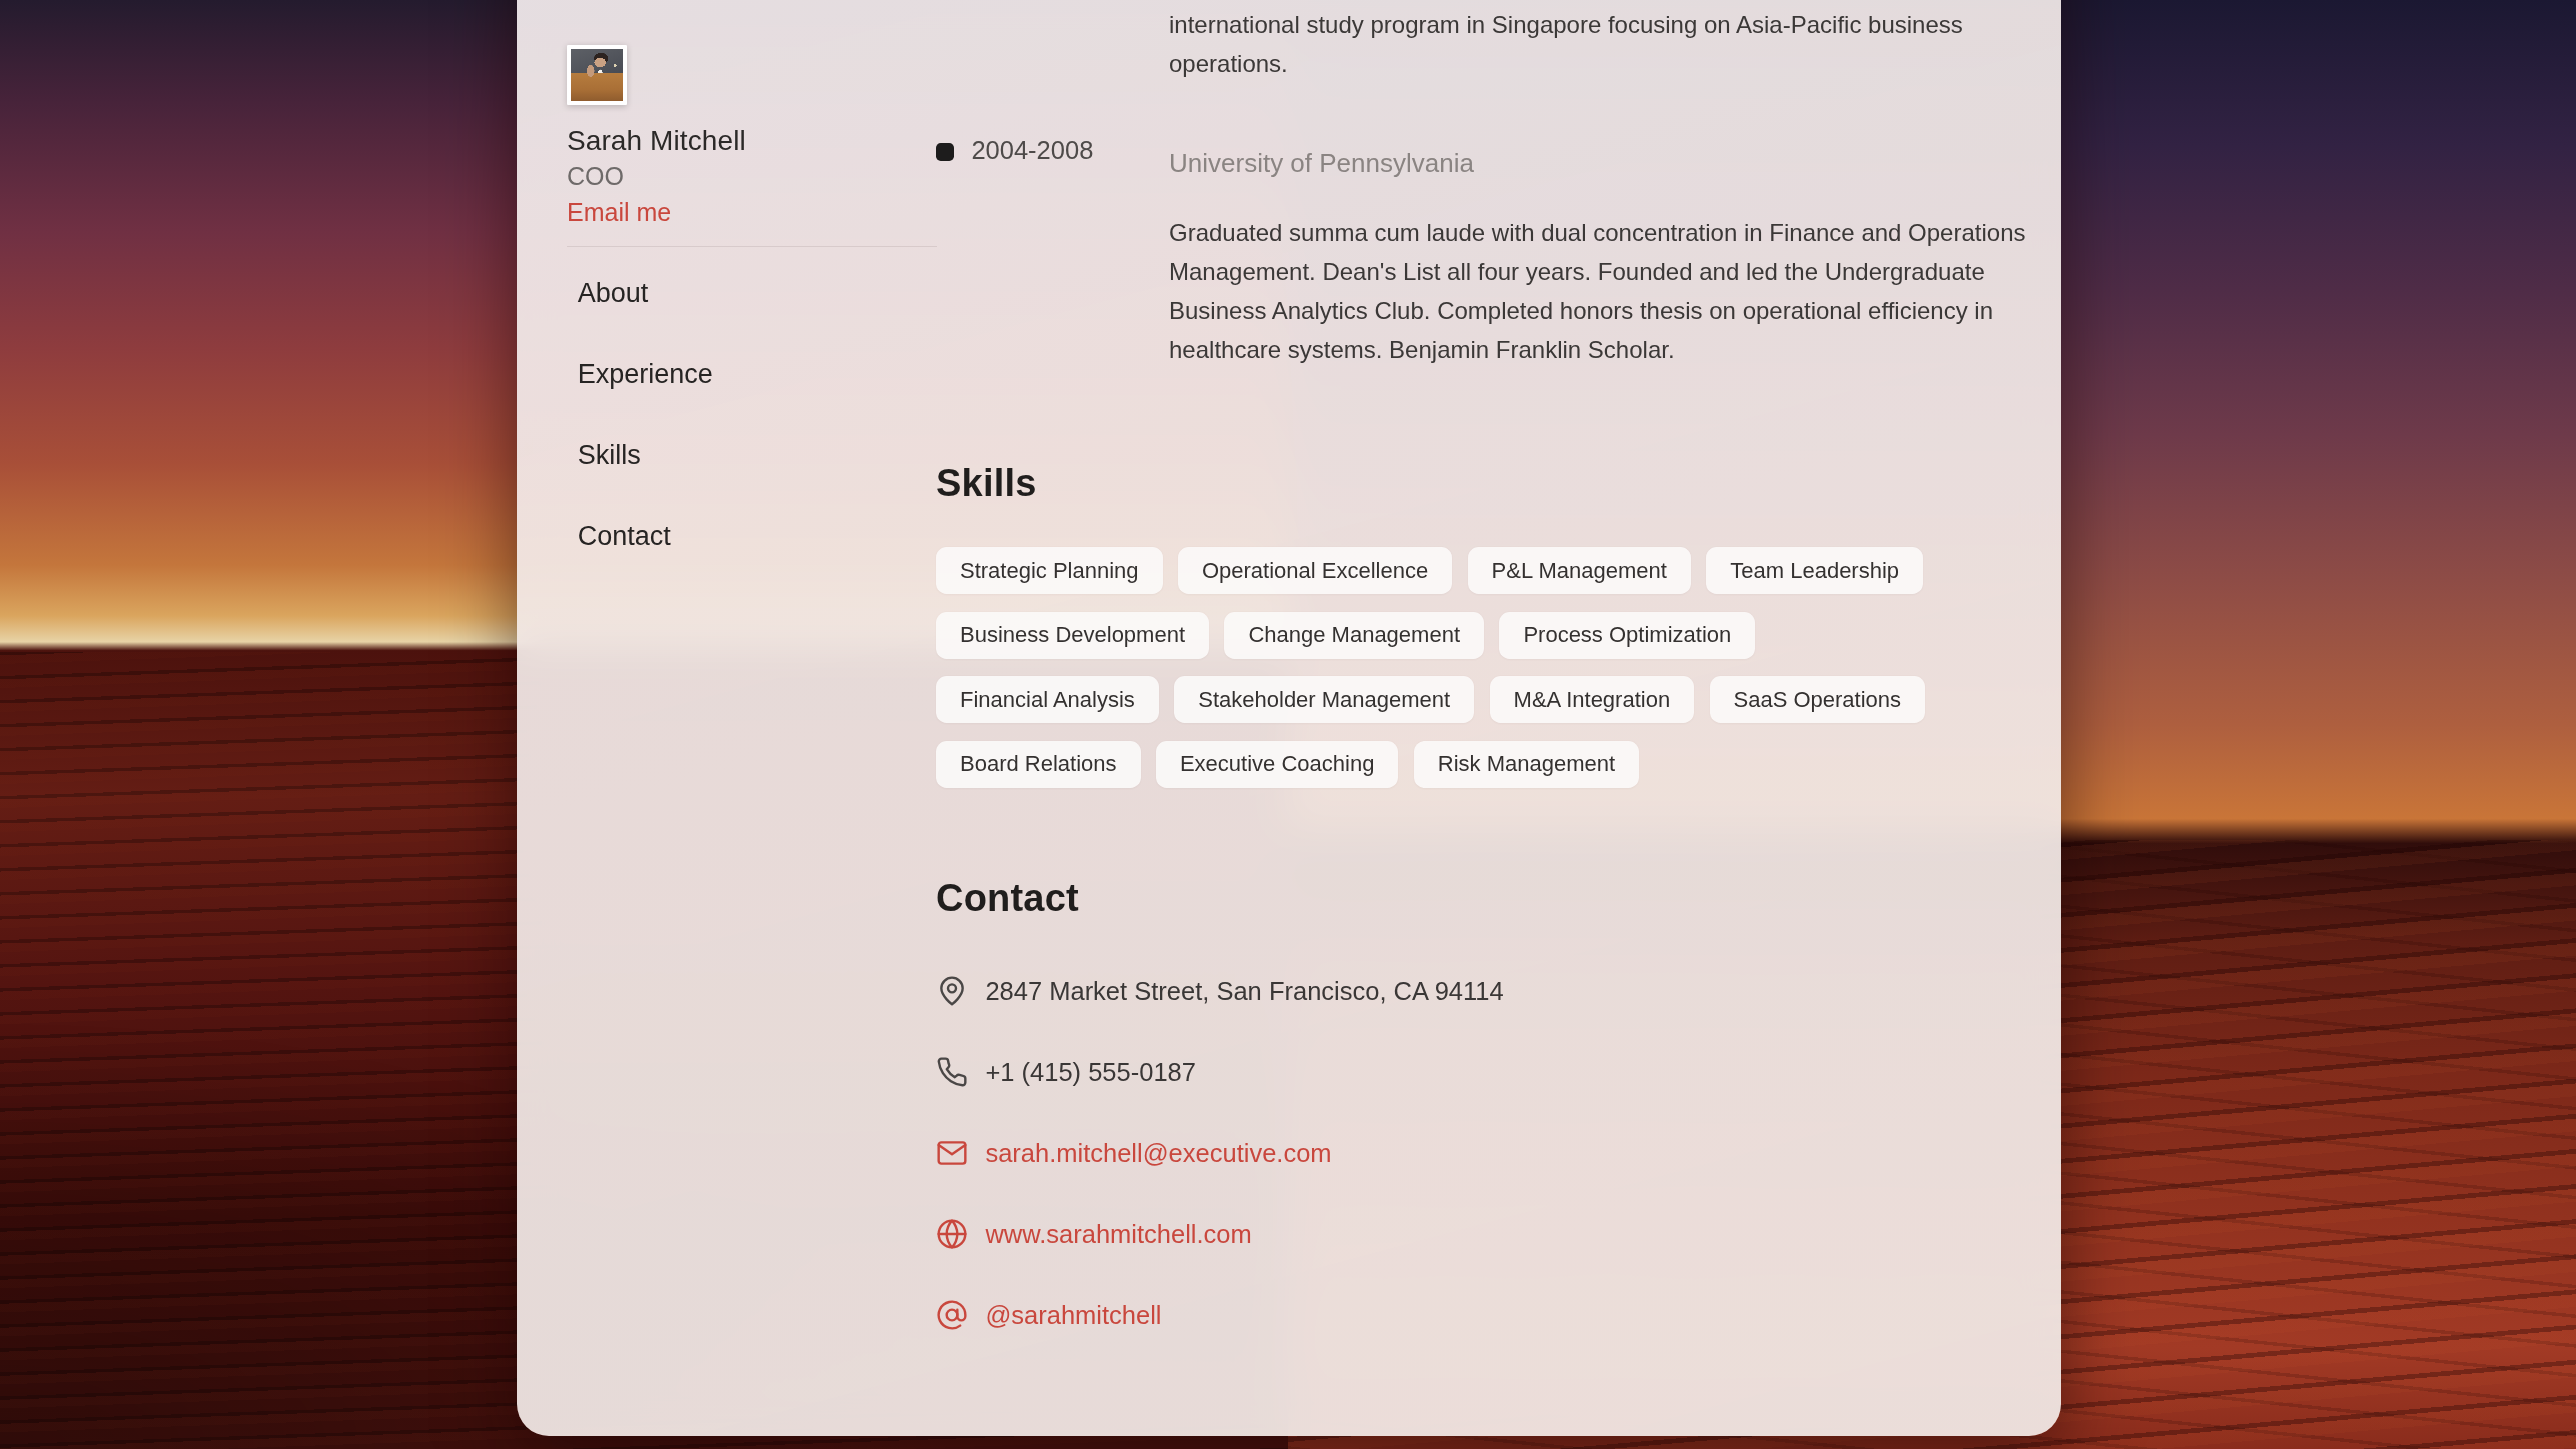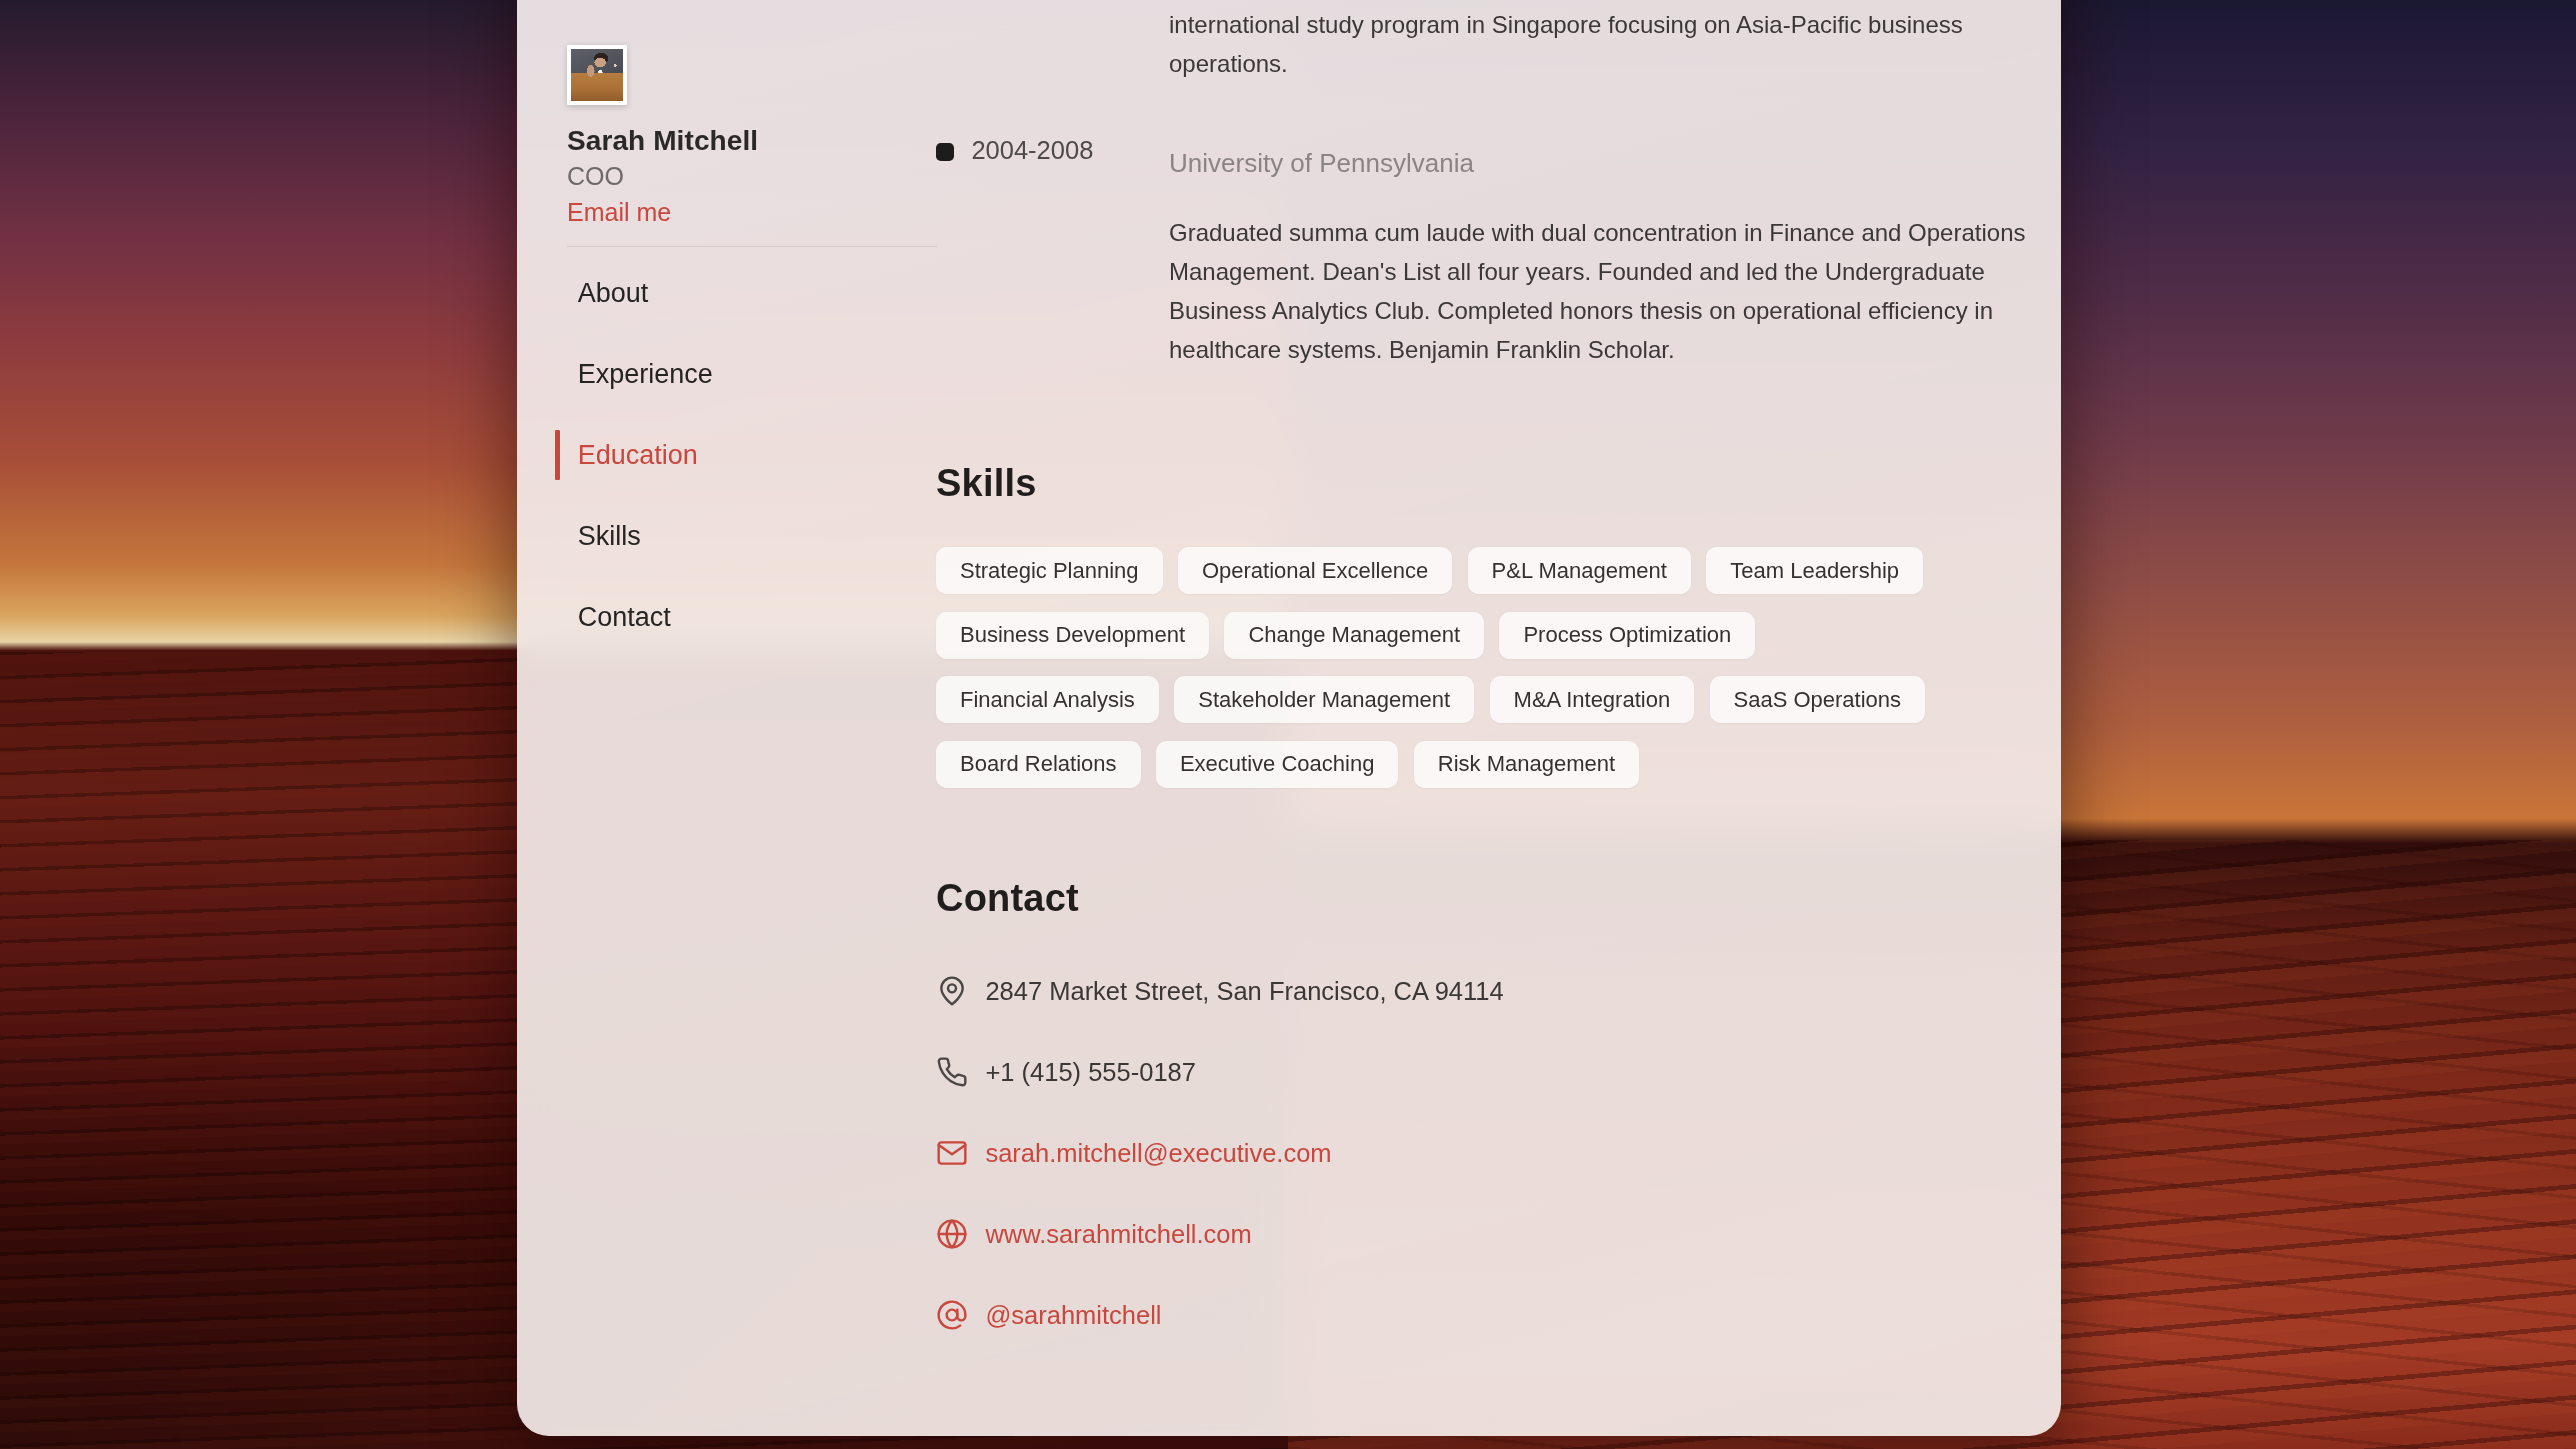--- a/index.html
+++ b/index.html
@@ -61,21 +61,21 @@
     background:
       radial-gradient(9.4px 8px at 56% 26%, #caa183 60%, rgba(0,0,0,0) 61%),            
       radial-gradient(12px 9.4px at 58% 18%, #2c2320 58%, rgba(0,0,0,0) 60%),            
       radial-gradient(6.7px 10.7px at 38% 42%, #c49a7c 55%, rgba(0,0,0,0) 57%),            
       linear-gradient(180deg, rgba(0,0,0,0) 46%, #b67c3e 47%, #a96f36 78%, #8f5c2e 100%),
       radial-gradient(4.7px 10.7px at 56% 52%, #f4f2ee 60%, rgba(0,0,0,0) 62%),             
       radial-gradient(2.7px 2.7px at 85% 32%, rgba(255,240,200,0.8) 50%, rgba(0,0,0,0) 52%),
       radial-gradient(2.7px 2.7px at 14% 60%, rgba(255,240,200,0.5) 50%, rgba(0,0,0,0) 52%),
       linear-gradient(160deg, #5d6066 0%, #4a4d55 55%, #3c3e45 100%);                   
   }
-  .person-name { margin-top: 20px; font-size: 28px; font-weight: 700; letter-spacing: 0.1px; color: #2b2928; }
+  .person-name { margin-top: 20px; font-size: 28px; font-weight: 400; letter-spacing: 0.1px; color: #2b2928; }
   .person-title { margin-top: 5.4px; font-size: 25px; color: #6e6a69; }
   .email-link { display: inline-block; margin-top: 6.7px; font-size: 25px; color: #c9473d; cursor: pointer; }
   .divider { margin-top: 19px; width: 370px; height: 1.3px; background: rgba(60,40,40,0.10); }
 
   .nav { list-style: none; margin-top: 5.4px; }
   .nav li {
     position: relative; height: 81px; display: flex; align-items: center;
     font-size: 27px; font-weight: 500; color: #262423; padding-left: 10.7px; cursor: pointer;
   }
   .nav li.active { color: #c9473d; }
@@ -138,24 +138,20 @@
     <div class="person-title">COO</div>
     <a class="email-link">Email me</a>
     <div class="divider"></div>
 
     <ul class="nav">
       <li>
         <span>About</span>
       </li>
       <li>
         <span>Experience</span>
-      </li>
-      <li class="active">
-        <span class="active-bar"></span>
-        <span>Education</span>
       </li>
       <li>
         <span>Skills</span>
       </li>
       <li>
         <span>Contact</span>
       </li>
     </ul>
   </aside>
 

